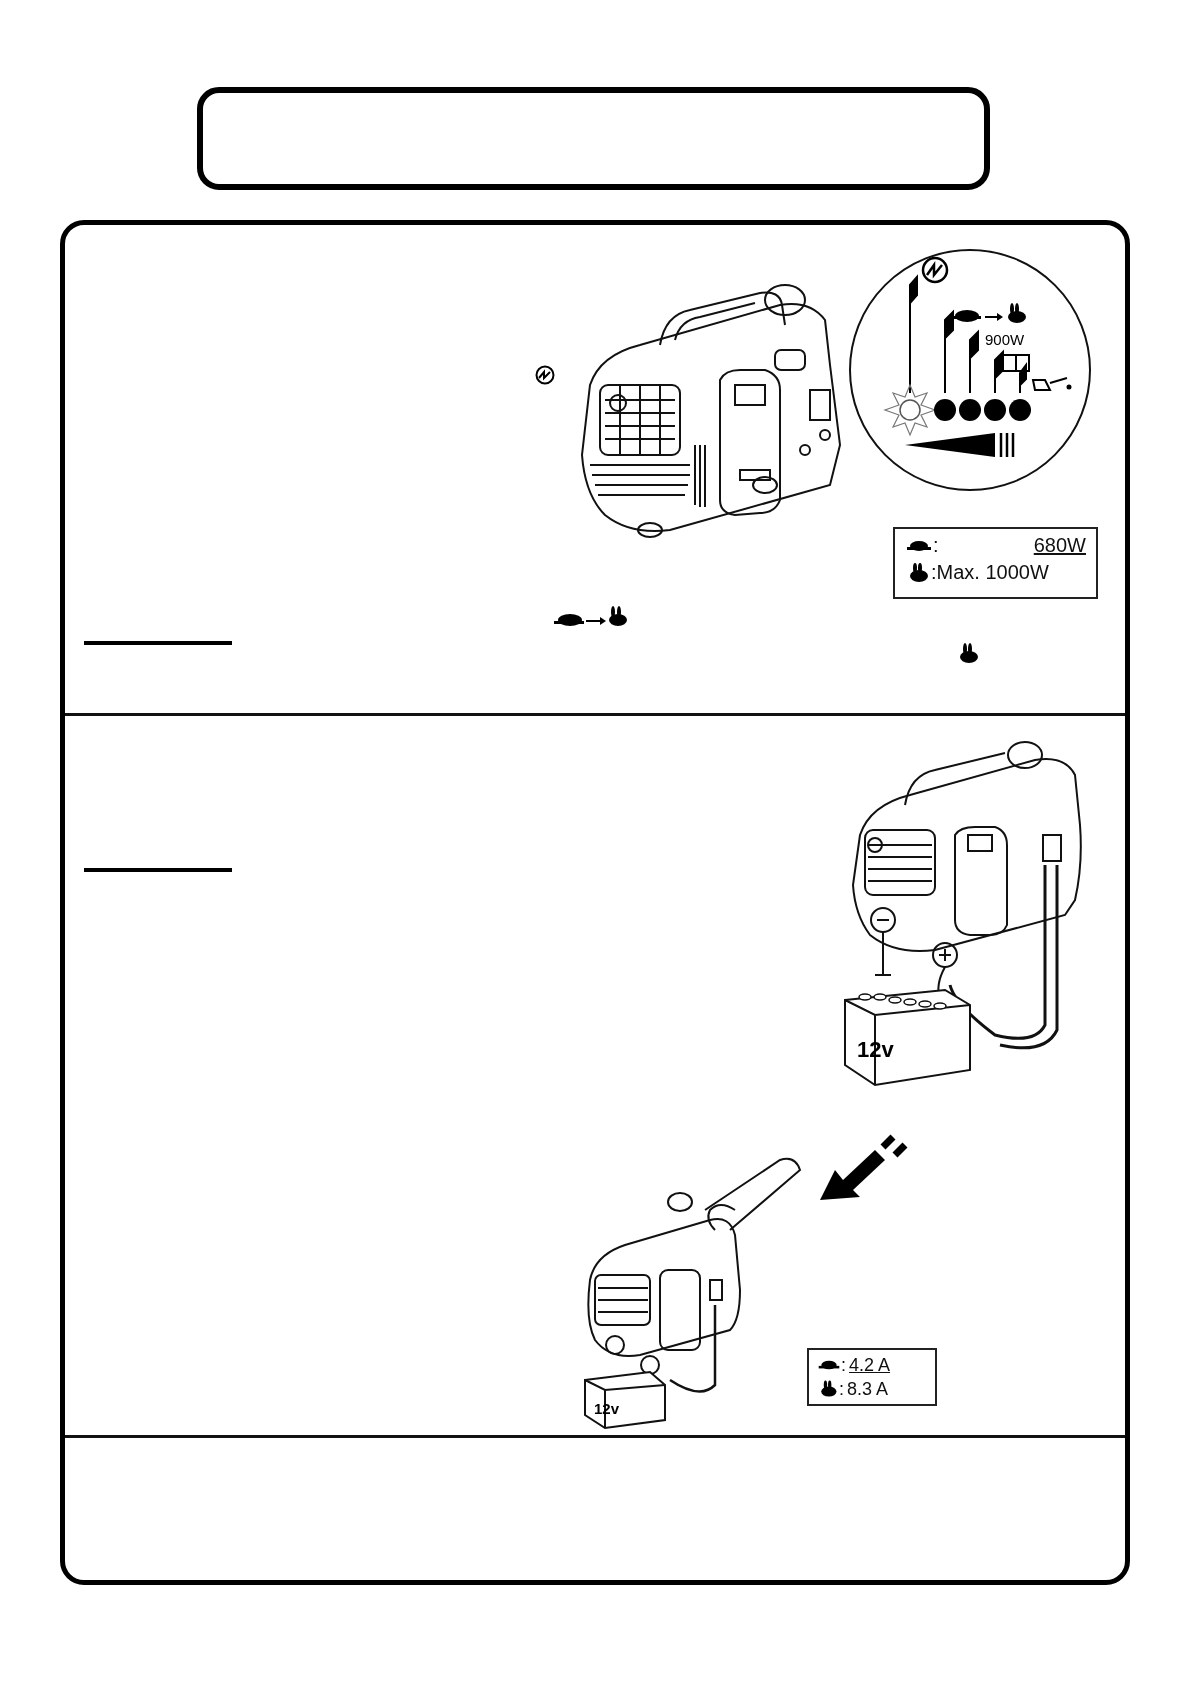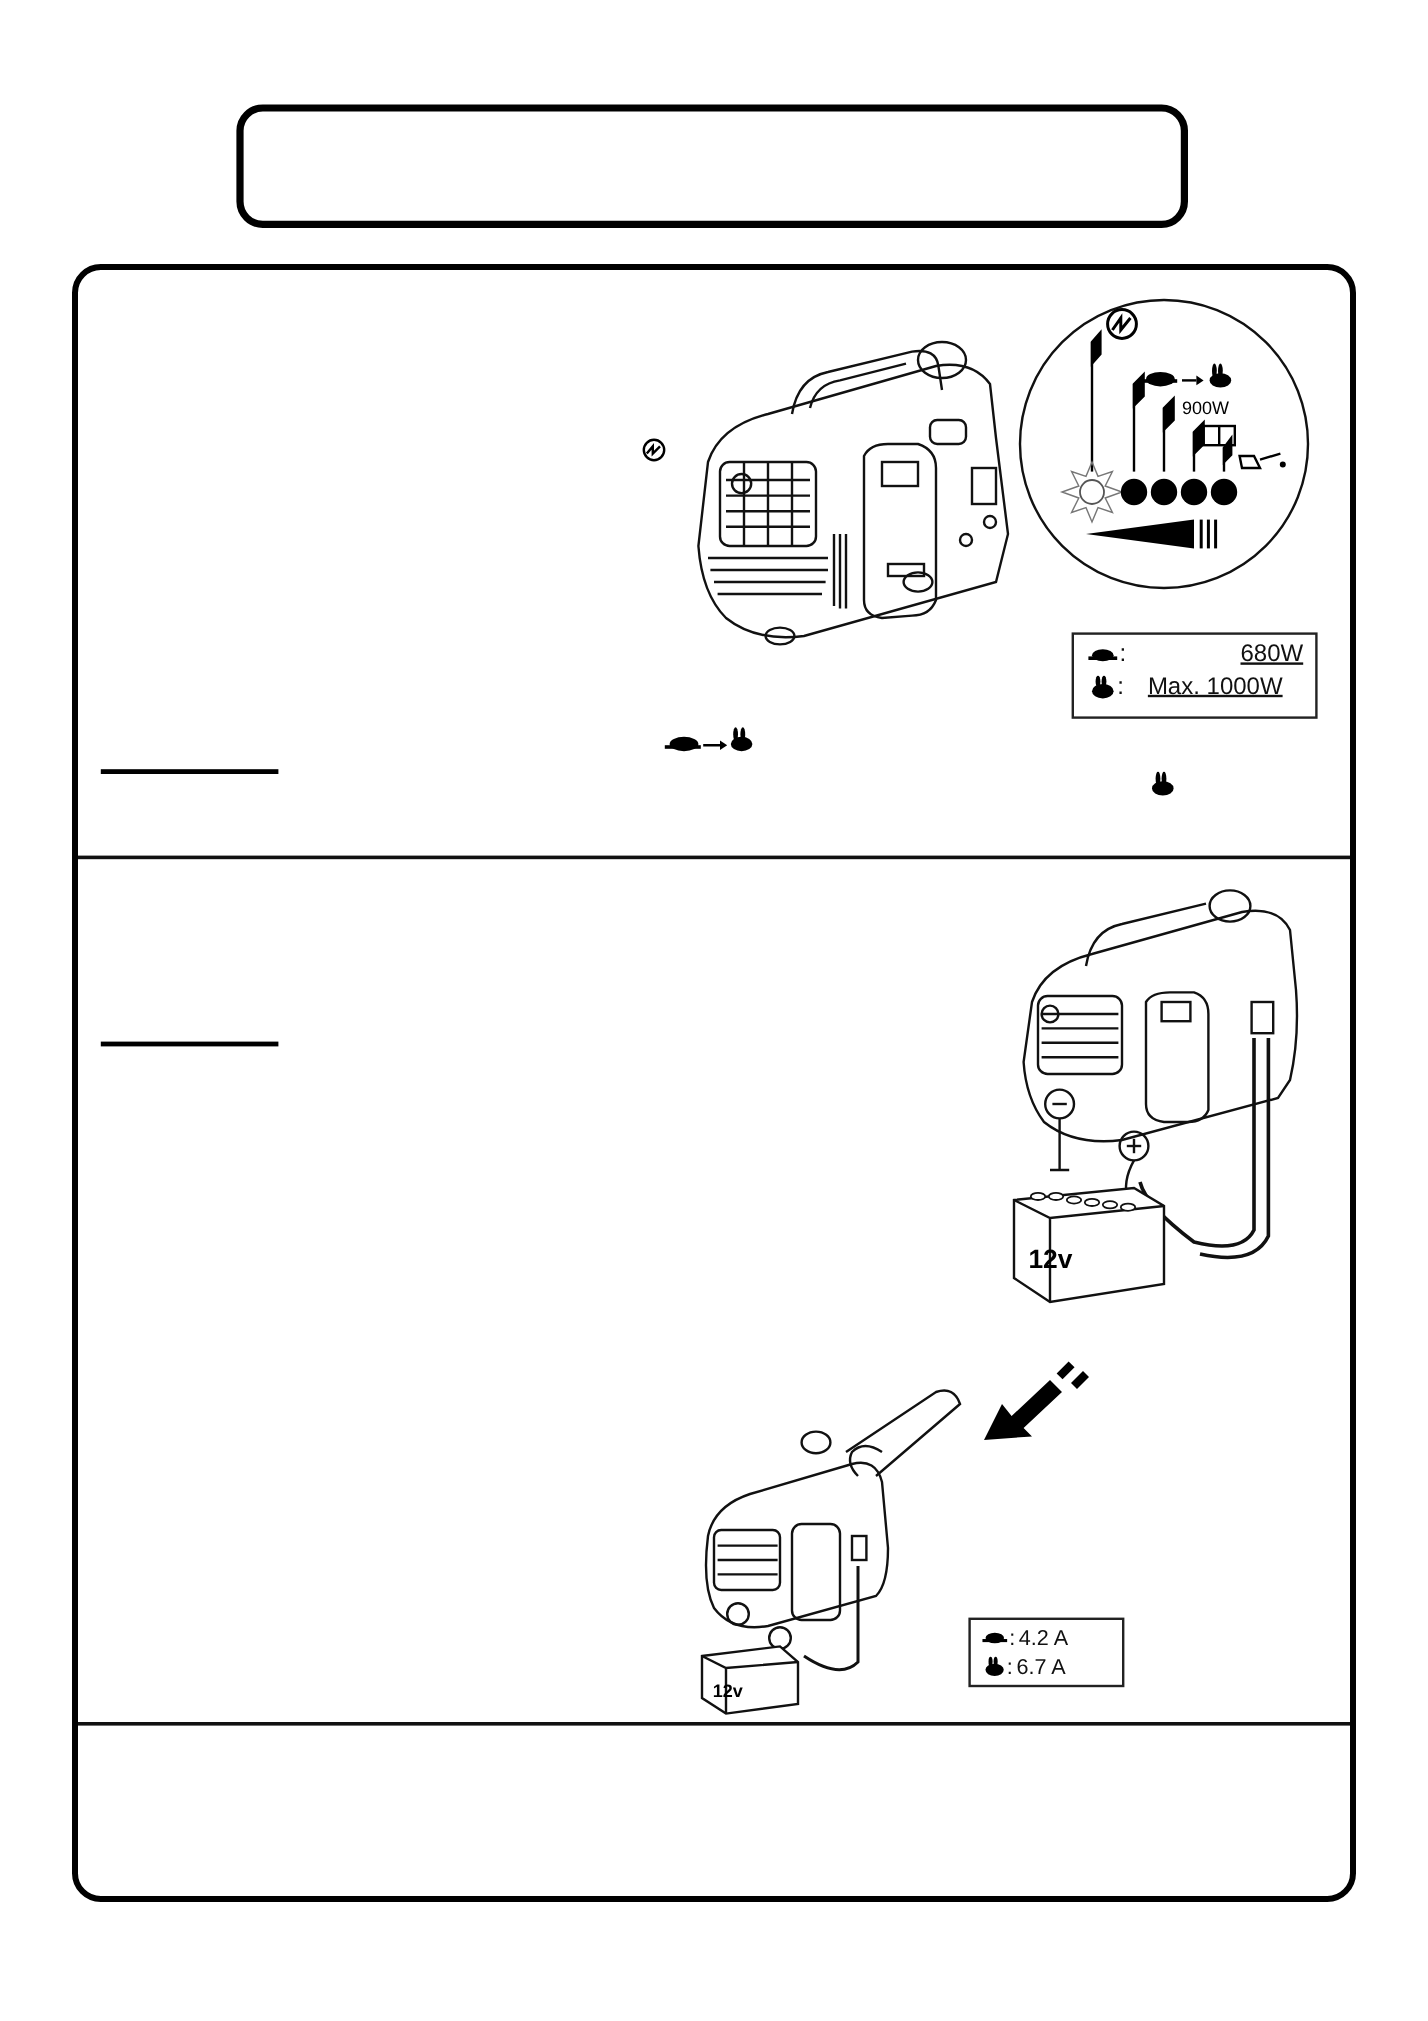--- a/index.html
+++ b/index.html
@@ -122,21 +122,21 @@
     <span>:</span>
     <span style="margin-left:auto;text-decoration:underline;">680W</span>
   </div>
   <div class="spec-row">
     <svg width="26" height="20" viewBox="0 0 26 20">
         <ellipse cx="14" cy="13" rx="9" ry="6" fill="#000"></ellipse>
         <ellipse cx="10" cy="5" rx="2" ry="5" fill="#000"></ellipse>
         <ellipse cx="15" cy="5" rx="2" ry="5" fill="#000"></ellipse>
       </svg>
     <span>:</span>
-    <span style="margin-left:20px;text-decoration:underline;">Max. 1000W</span>
+    <span style="margin-left:0;">Max. 1000W</span>
   </div>
 </div>
 
 <svg class="abs" style="left:548px;top:604px" width="84" height="28" viewBox="0 0 84 28">
   <ellipse cx="22" cy="16" rx="12" ry="6" fill="#000"></ellipse>
     <rect x="6" y="17" width="30" height="3" fill="#000"></rect>
   <line x1="38" y1="17" x2="52" y2="17" stroke="#000" stroke-width="2"></line>
     <polygon points="52,13 58,17 52,21" fill="#000"></polygon>
   <ellipse cx="70" cy="16" rx="9" ry="6" fill="#000"></ellipse>
     <ellipse cx="65" cy="8" rx="2" ry="6" fill="#000"></ellipse>
@@ -215,26 +215,26 @@
   </g>
 </svg>
 
 <div class="abs spec-box small" style="left:807px;top:1348px;width:130px;height:58px;">
   <div class="spec-row">
     <svg width="24" height="12" viewBox="0 0 28 14">
         <ellipse cx="14" cy="7" rx="9" ry="5" fill="#000"></ellipse>
         <rect x="2" y="8" width="24" height="3" fill="#000"></rect>
       </svg>
     <span>:</span>
-    <span style="margin-left:3px;">4.2 A</span>
+    <span style="margin-left:3px;text-decoration:underline;">4.2 A</span>
   </div>
   <div class="spec-row">
     <svg width="22" height="18" viewBox="0 0 26 20">
         <ellipse cx="14" cy="13" rx="9" ry="6" fill="#000"></ellipse>
         <ellipse cx="10" cy="5" rx="2" ry="5" fill="#000"></ellipse>
         <ellipse cx="15" cy="5" rx="2" ry="5" fill="#000"></ellipse>
       </svg>
     <span>:</span>
-    <span style="margin-left:3px;">6.7 A</span>
+    <span style="margin-left:3px;">8.3 A</span>
   </div>
 </div>
 
 <div class="abs divider" style="top:1435px;"></div>
 
 </body></html>

